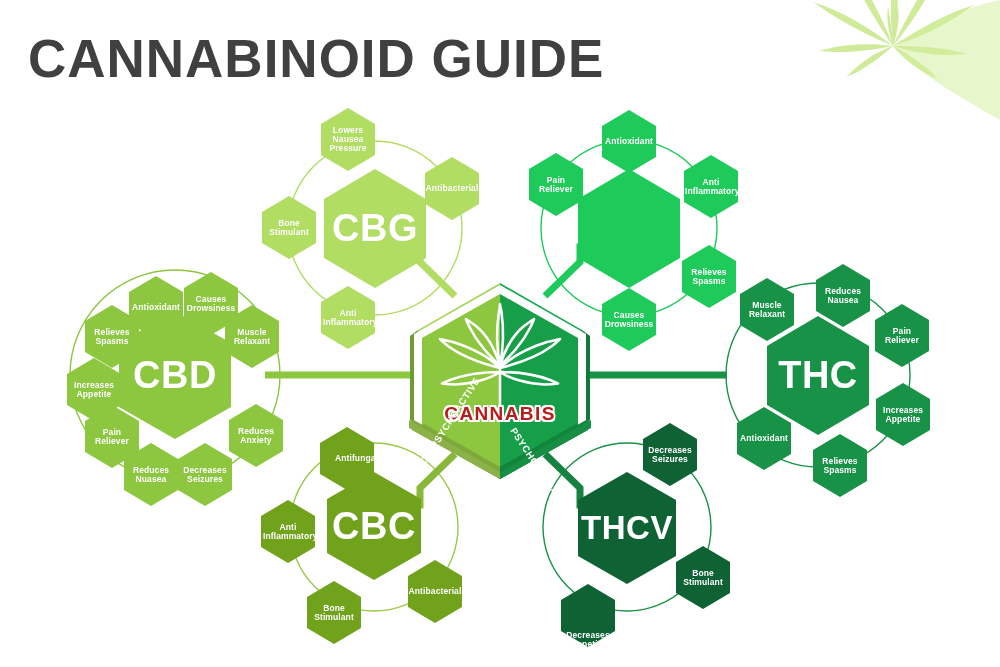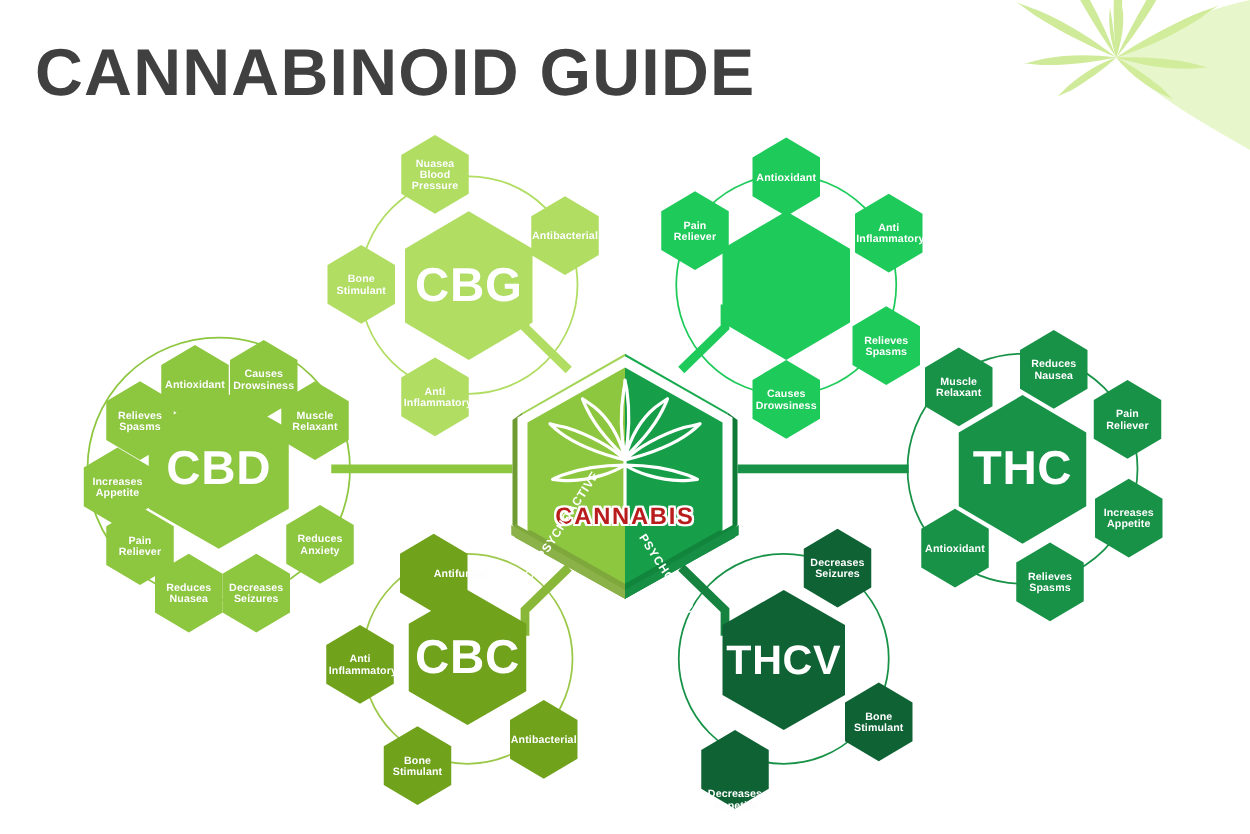--- a/index.html
+++ b/index.html
@@ -267,38 +267,38 @@
         <polygon points="586,430 500,479 500,467 576,424" fill="#12853d"></polygon>
         <polygon points="588,419 500,468 500,479 588,430" fill="#12853d"></polygon>
         <polygon points="591,420 500,472 500,479 591,428" fill="#168f45"></polygon>
       </g>
     </g>
   </svg>
 
   <div class="title">CANNABINOID GUIDE</div>
 
   <div class="hexlabel hub" style="left:375px;top:229px;">CBG</div>
-  <div class="hexlabel sat" style="left:348px;top:140px;width:54px;">Nuasea Blood Pressure</div>
+  <div class="hexlabel sat" style="left:348px;top:140px;width:54px;">Lowers Nausea Pressure</div>
   <div class="hexlabel sat" style="left:452px;top:189px;width:56px;">Antibacterial</div>
   <div class="hexlabel sat" style="left:348px;top:318px;width:50px;">Anti Inflammatory</div>
   <div class="hexlabel sat" style="left:289px;top:228px;width:50px;">Bone Stimulant</div>
 
   <div class="hexlabel hub" style="left:175px;top:376px;">CBD</div>
   <div class="hexlabel sat" style="left:156px;top:308px;width:54px;">Antioxidant</div>
   <div class="hexlabel sat" style="left:211px;top:304px;width:52px;">Causes Drowsiness</div>
   <div class="hexlabel sat" style="left:252px;top:337px;width:50px;">Muscle Relaxant</div>
   <div class="hexlabel sat" style="left:256px;top:436px;width:50px;">Reduces Anxiety</div>
   <div class="hexlabel sat" style="left:205px;top:475px;width:52px;">Decreases Seizures</div>
   <div class="hexlabel sat" style="left:151px;top:475px;width:50px;">Reduces Nuasea</div>
   <div class="hexlabel sat" style="left:112px;top:437px;width:50px;">Pain Reliever</div>
   <div class="hexlabel sat" style="left:94px;top:390px;width:52px;">Increases Appetite</div>
   <div class="hexlabel sat" style="left:112px;top:337px;width:50px;">Relieves Spasms</div>
 
   <div class="hexlabel hub" style="left:374px;top:527px;">CBC</div>
-  <div class="hexlabel sat" style="left:363px;top:459px;width:32px;">Antifungal</div>
+  <div class="hexlabel sat" style="left:351px;top:459px;width:32px;">Antifungal</div>
   <div class="hexlabel sat" style="left:435px;top:592px;width:56px;">Antibacterial</div>
   <div class="hexlabel sat" style="left:334px;top:613px;width:50px;">Bone Stimulant</div>
   <div class="hexlabel sat" style="left:288px;top:532px;width:50px;">Anti Inflammatory</div>
 
   <div class="hexlabel sat" style="left:629px;top:142px;width:54px;">Antioxidant</div>
   <div class="hexlabel sat" style="left:711px;top:187px;width:52px;">Anti Inflammatory</div>
   <div class="hexlabel sat" style="left:709px;top:277px;width:50px;">Relieves Spasms</div>
   <div class="hexlabel sat" style="left:629px;top:320px;width:52px;">Causes Drowsiness</div>
   <div class="hexlabel sat" style="left:556px;top:185px;width:50px;">Pain Reliever</div>
 

